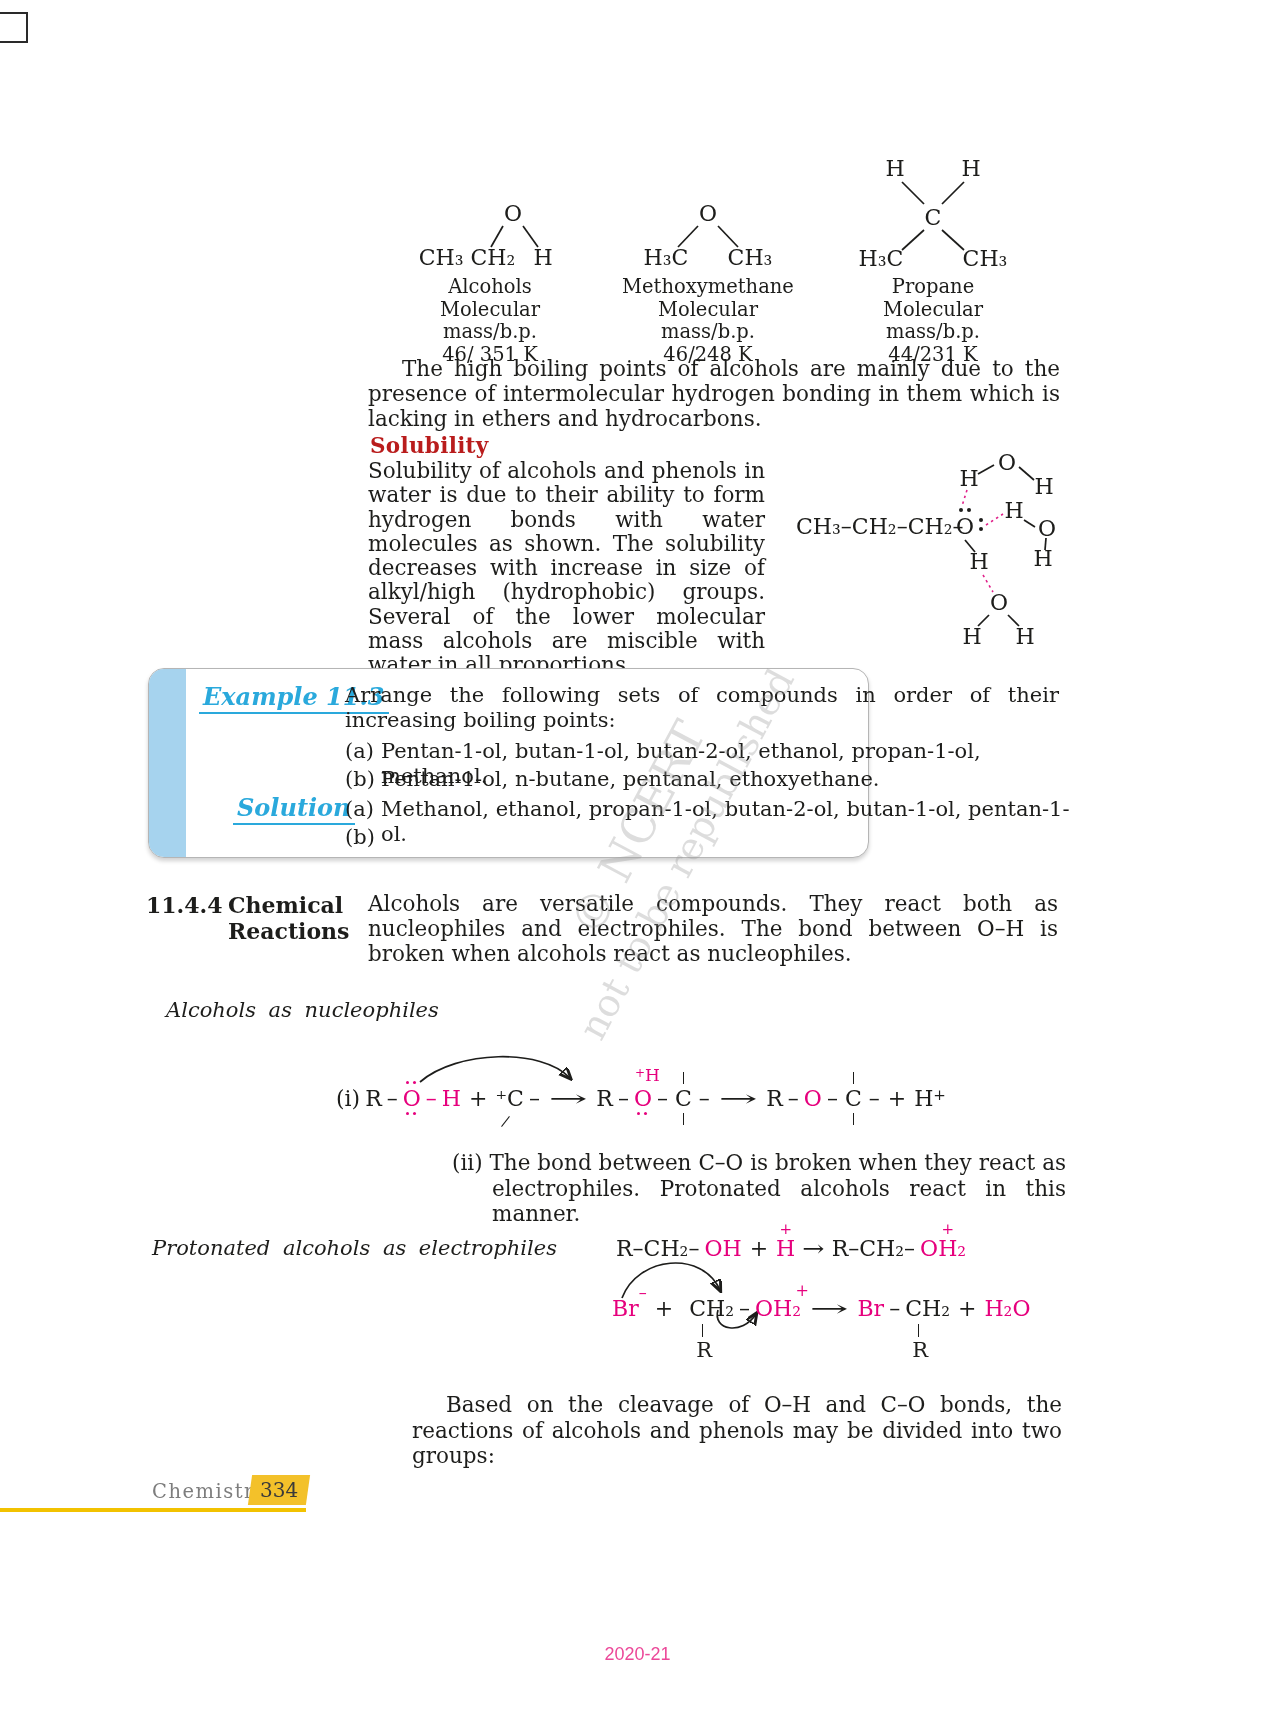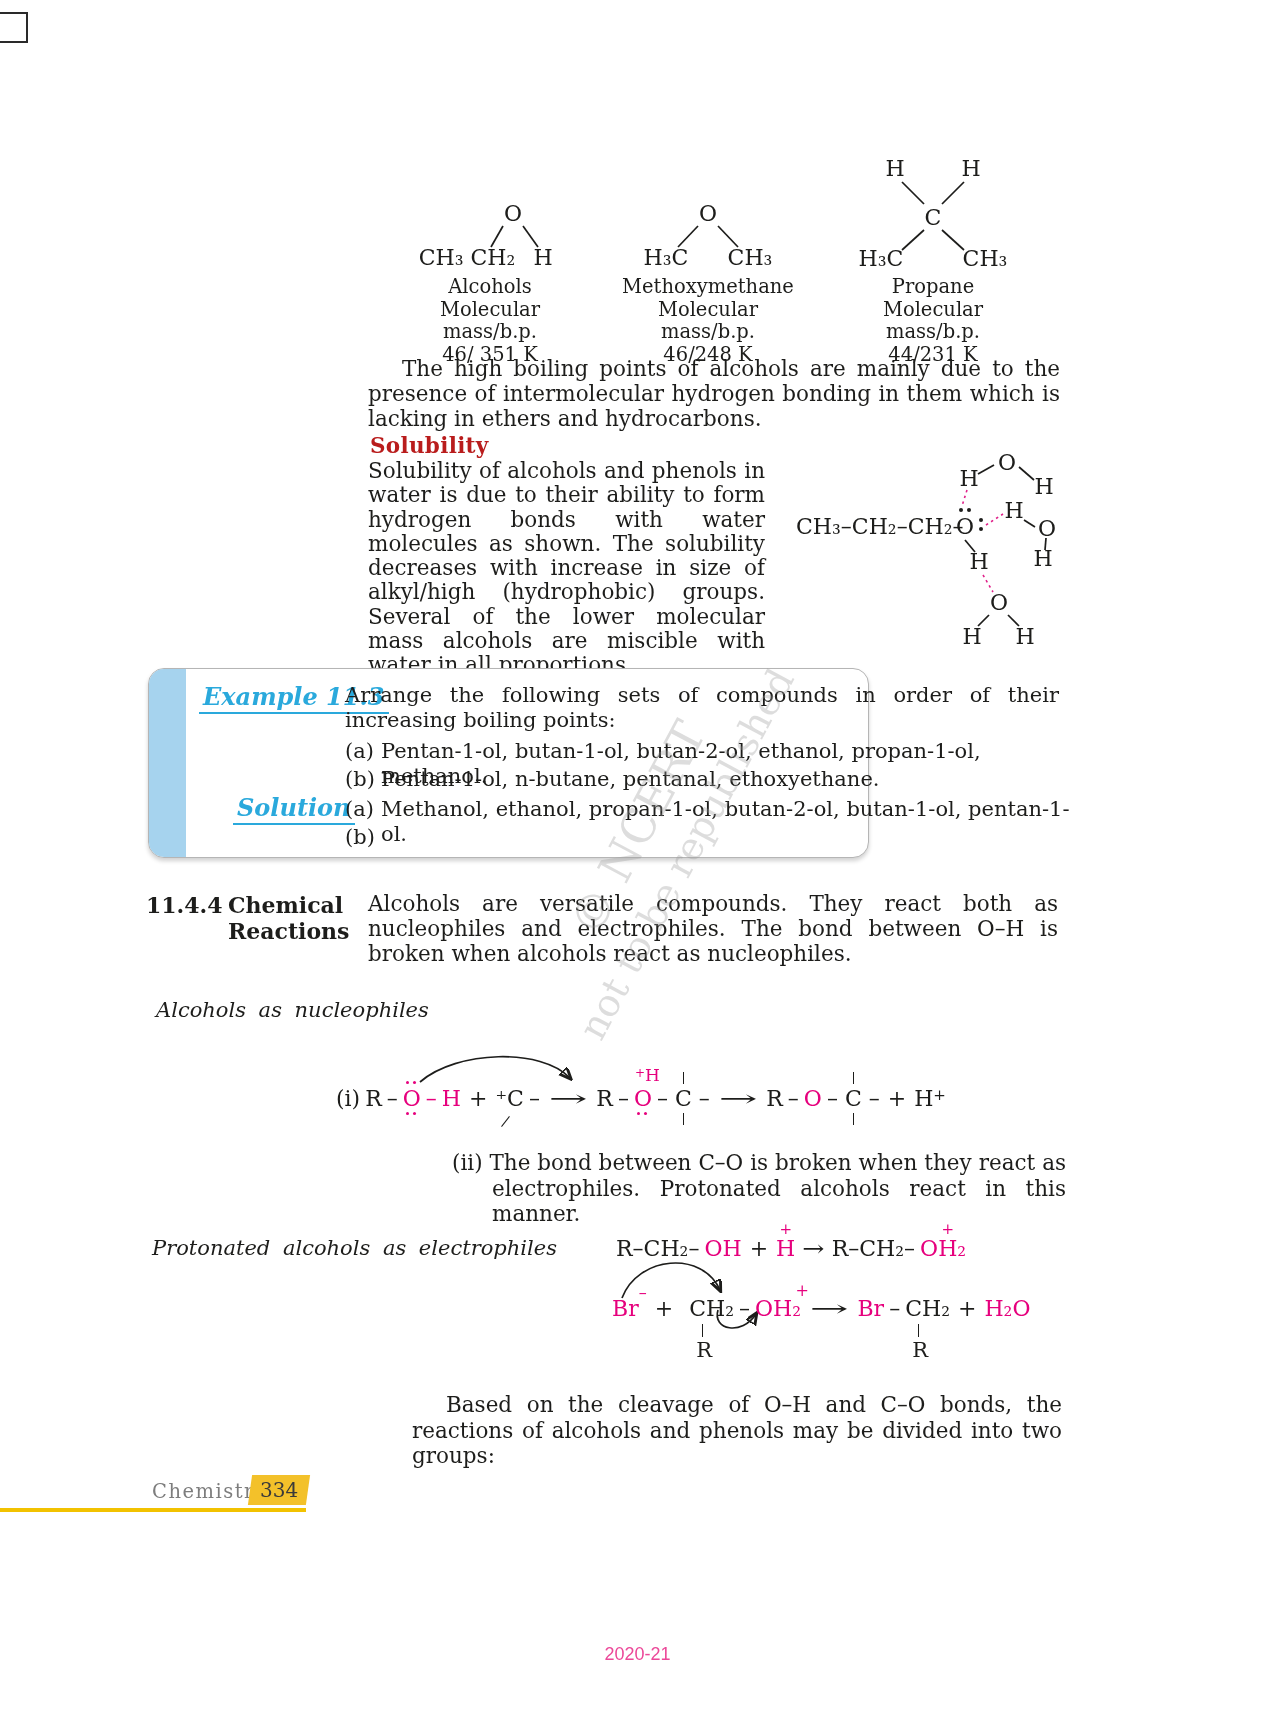--- a/index.html
+++ b/index.html
@@ -220,21 +220,21 @@
     <div class="w2">not to be republished</div>
   </div>
 
   <div class="sec-num">11.4.4</div>
   <div class="sec-title">
     <div>Chemical</div>
     <div>Reactions</div>
   </div>
   <p class="sec-body body-text">Alcohols are versatile compounds. They react both as nucleophiles and electrophiles. The bond between O–H is broken when alcohols react as nucleophiles.</p>
 
-  <div class="eq-label" style="left:156px; top:998px;">Alcohols as nucleophiles</div>
+  <div class="eq-label" style="left:166px; top:998px;">Alcohols as nucleophiles</div>
 
   <div class="equation" style="left:336px; top:1086px; width:740px; height:58px;">
     <svg class="curve" style="left:66px; top:-36px;" width="200" height="40">
       <defs>
           <marker id="ah1" markerWidth="8" markerHeight="8" refX="6" refY="3" orient="auto">
             <path d="M0,0 L7,3 L0,6 z" fill="#1d1d1b" stroke="none"></path>
           </marker>
         </defs>
       <path d="M18,32 C 55,0 140,-2 168,28" marker-end="url(#ah1)"></path>
     </svg>

